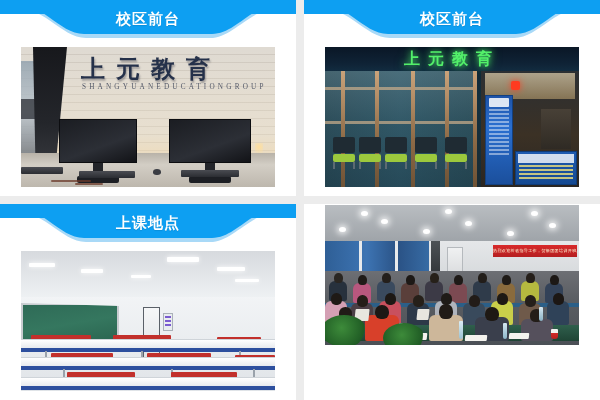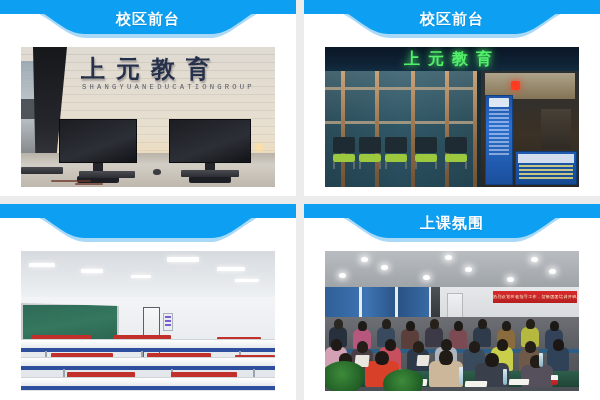--- a/index.html
+++ b/index.html
@@ -104,21 +104,21 @@
     position: absolute; left: 60px; top: 6px;
     color: #16233f; font-weight: bold; font-size: 24px;
     letter-spacing: 11px;
     font-family: "DejaVu Sans", "Liberation Sans", sans-serif;
     text-shadow: 1px 2px 2px rgba(60,60,70,.45);
     opacity: .92;
   }
   .p1-sub {
     position: absolute; left: 61px; top: 36px;
     color: #3a4257; font-size: 7.2px; letter-spacing: 3.2px;
-    font-family: Liberation Mono, monospace;
+    font-family: Liberation Serif, serif;
     opacity: .85;
   }
   .p1-floor {
     position: absolute; left: 0; right: 0; bottom: 0; height: 34px;
     background: linear-gradient(180deg,#b8b2a8 0%, #d3cec5 35%, #bdb7ad 100%);
   }
   .p1-mon { position: absolute; }
   .p1-mon .scr {
     width: 100%; height: 44px;
     background: linear-gradient(160deg,#1b1d22,#2c2f36 60%,#121317);
@@ -485,20 +485,21 @@
     </div>
   </div>
 
   <div class="card">
     <div class="banner-wrap">
       <svg viewBox="0 0 296 46" preserveAspectRatio="none">
         <path d="M0,0 L296,0 L296,4 C250,4 236,38 210,38 L86,38 C60,38 46,4 0,4 Z" fill="#a9d9f7"></path>
         <path d="M0,0 L296,0 L296,0 C252,0 238,34 212,34 L84,34 C58,34 44,0 0,0 Z" fill="#0d9ff2"></path>
         <rect x="0" y="0" width="296" height="14" fill="#0d9ff2"></rect>
       </svg>
+      <div class="banner-title">上课地点</div>
     </div>
 
     <div class="photo">
       <div class="scene">
         <div class="p3-wall"></div>
         <div class="p3-ceiling"></div>
 
         <div class="p3-light" style="left:8px;  top:12px; width:26px; height:4px;"></div>
         <div class="p3-light" style="left:60px; top:18px; width:22px; height:4px;"></div>
         <div class="p3-light" style="left:110px;top:24px; width:20px; height:3px;"></div>
@@ -545,28 +546,20 @@
           <div class="p3-row" style="top:44px;">
             <div class="top"></div>
               <div class="edge"></div>
           </div>
         </div>
       </div>
     </div>
   </div>
 
   <div class="card">
-    <div class="banner-wrap">
-      <svg viewBox="0 0 296 46" preserveAspectRatio="none">
-        <path d="M0,0 L296,0 L296,4 C250,4 236,38 210,38 L86,38 C60,38 46,4 0,4 Z" fill="#a9d9f7"></path>
-        <path d="M0,0 L296,0 L296,0 C252,0 238,34 212,34 L84,34 C58,34 44,0 0,0 Z" fill="#0d9ff2"></path>
-        <rect x="0" y="0" width="296" height="14" fill="#0d9ff2"></rect>
-      </svg>
-      <div class="banner-title">上课氛围</div>
-    </div>
 
     <div class="photo">
       <div class="scene">
         <div class="p4-wall"></div>
         <div class="p4-ceiling"></div>
 
         <div class="p4-spot" style="left:14px;  top:22px;"></div>
         <div class="p4-spot" style="left:56px;  top:14px;"></div>
         <div class="p4-spot" style="left:98px;  top:24px;"></div>
         <div class="p4-spot" style="left:140px; top:16px;"></div>

